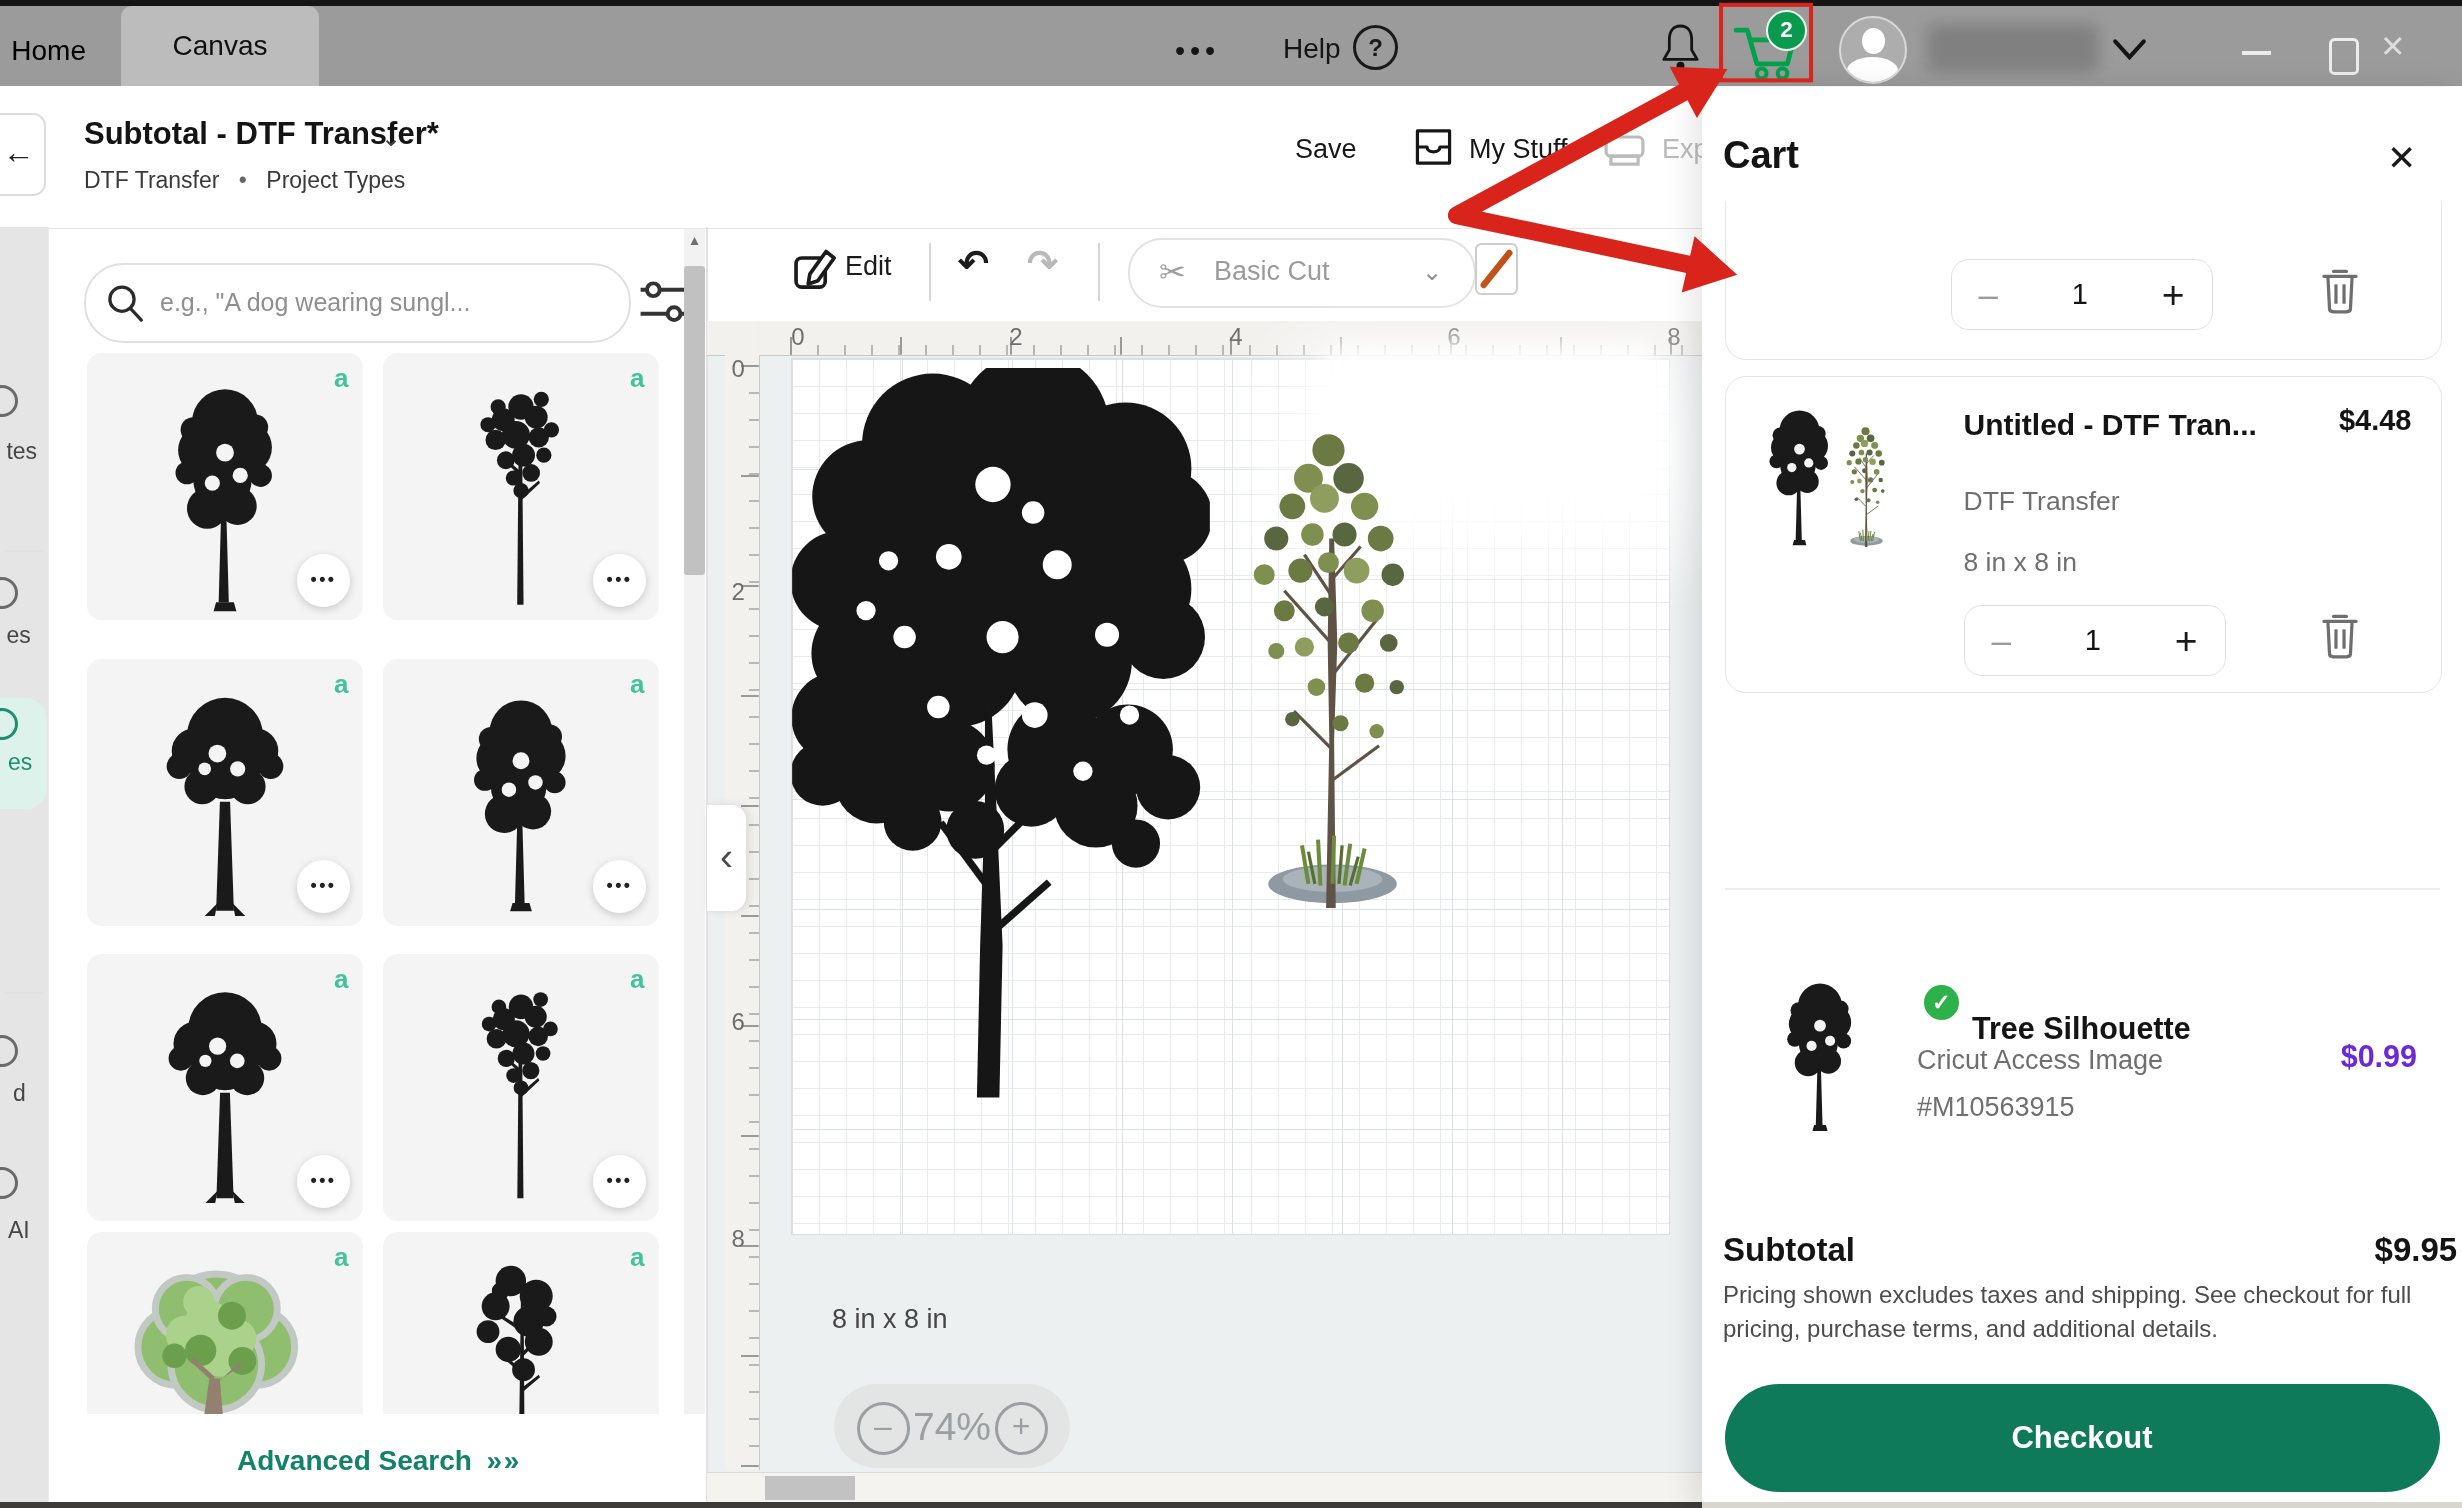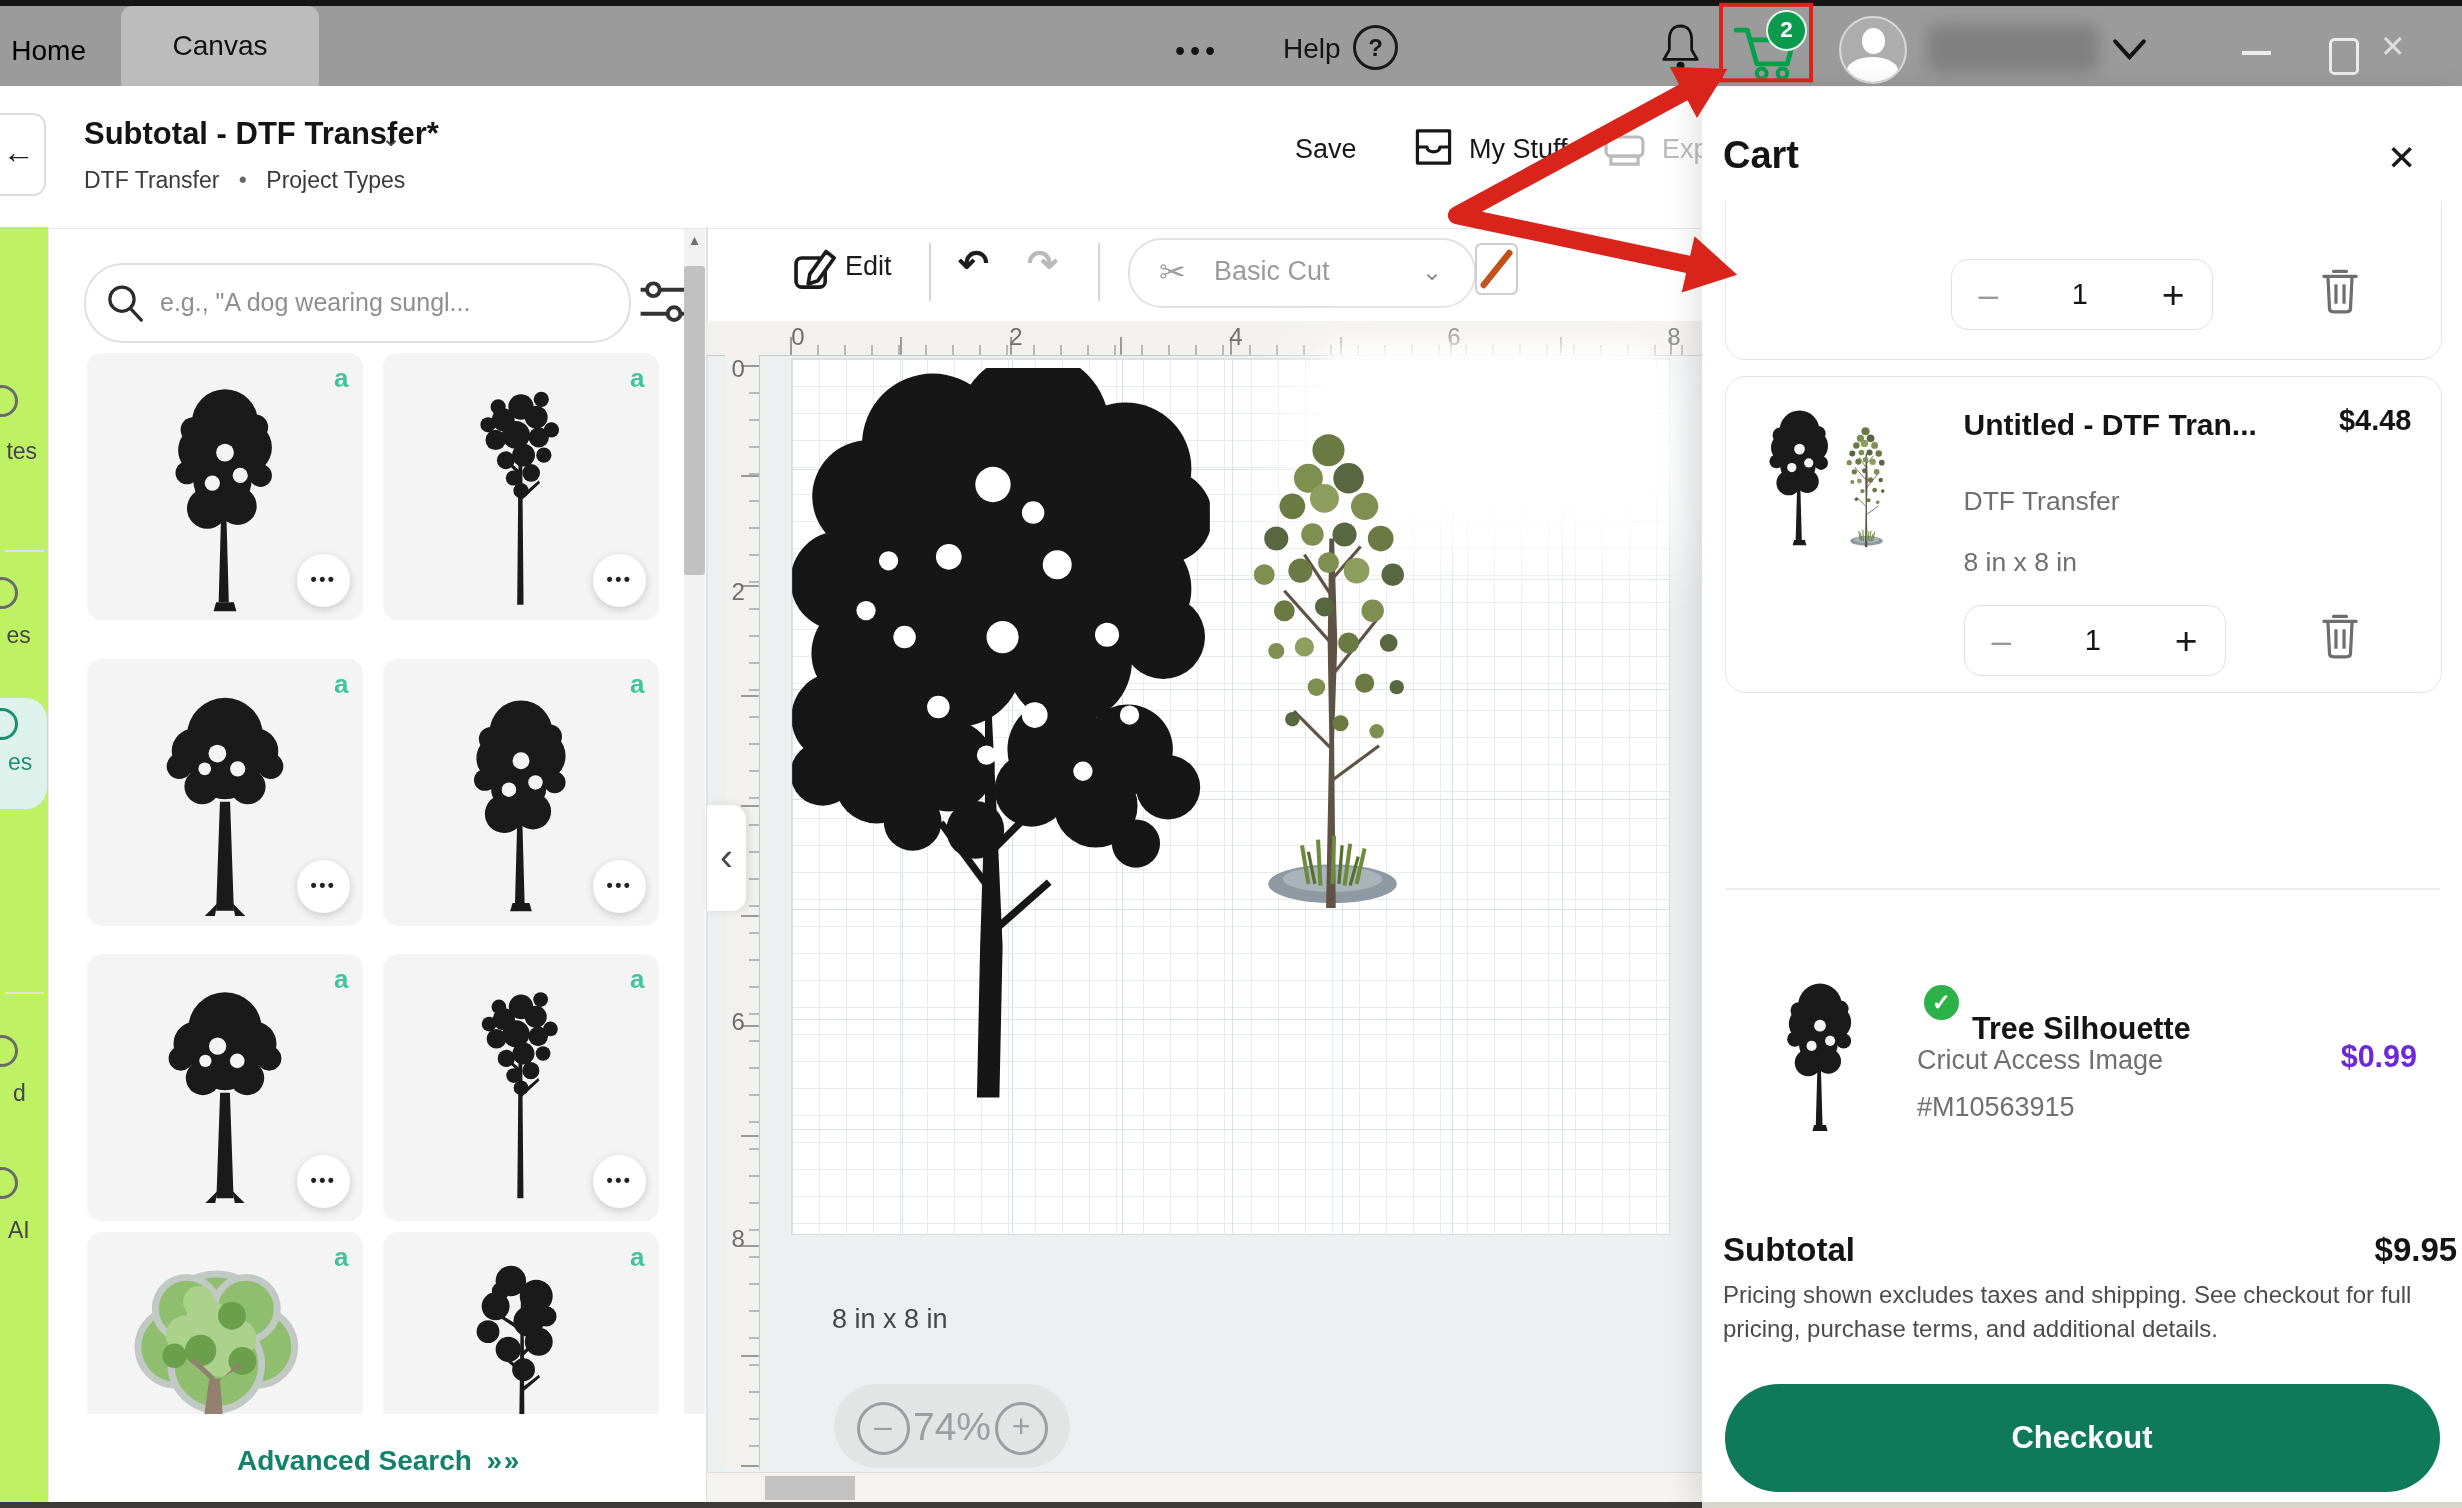--- a/index.html
+++ b/index.html
@@ -39,21 +39,21 @@
   .ptitle-chev{left:381px;top:37px;font-size:24px;color:#444;}
   .psub{left:84px;top:80px;font-size:23px;color:#3a3a3a;}
   .psub .sep{margin:0 13px;color:#666;}
   .save{left:1295px;top:47px;font-size:27px;color:#171717;}
   .mystuff-ic{left:1411px;top:39px;}
   .mystuff{left:1469px;top:47px;font-size:27px;color:#171717;}
   .exp-ic{left:1601px;top:42px;}
   .exp{left:1654px;top:47px;font-size:27px;color:#bbbbbb;margin-left:8px;}
 
   
-  .rail{left:0;top:227px;width:48px;height:1281px;background:#bef264;border-right:1.6px solid #ececec;overflow:hidden;z-index:2;}
+  .rail{left:0;top:227px;width:48px;height:1281px;background:#e5e5e5;border-right:1.6px solid #ececec;overflow:hidden;z-index:2;}
   .railfrag{font-size:23px;color:#454545;}
   .rail-ic{width:26px;height:26px;border:3.2px solid #6a6a6a;border-radius:50%;left:-14.5px;}
   .rail-hl{left:-27px;top:471px;width:74px;height:111px;background:#ddf2ea;border-radius:21px;}
   .rail-div{left:4.8px;width:39px;height:1.6px;background:#e2e2e2;}
 
   
   .library{left:48px;top:227px;width:659px;height:1281px;background:#fff;z-index:1;}
   .searchpill{left:36px;top:36px;width:543px;height:76px;border:2.4px solid #e0e0e0;border-radius:39px;background:#fff;}
   .searchpill input{position:absolute;left:72px;top:8px;width:434px;height:56px;border:none;outline:none;
       font-size:25px;color:#555;font-family:"Liberation Sans",sans-serif;background:transparent;}

